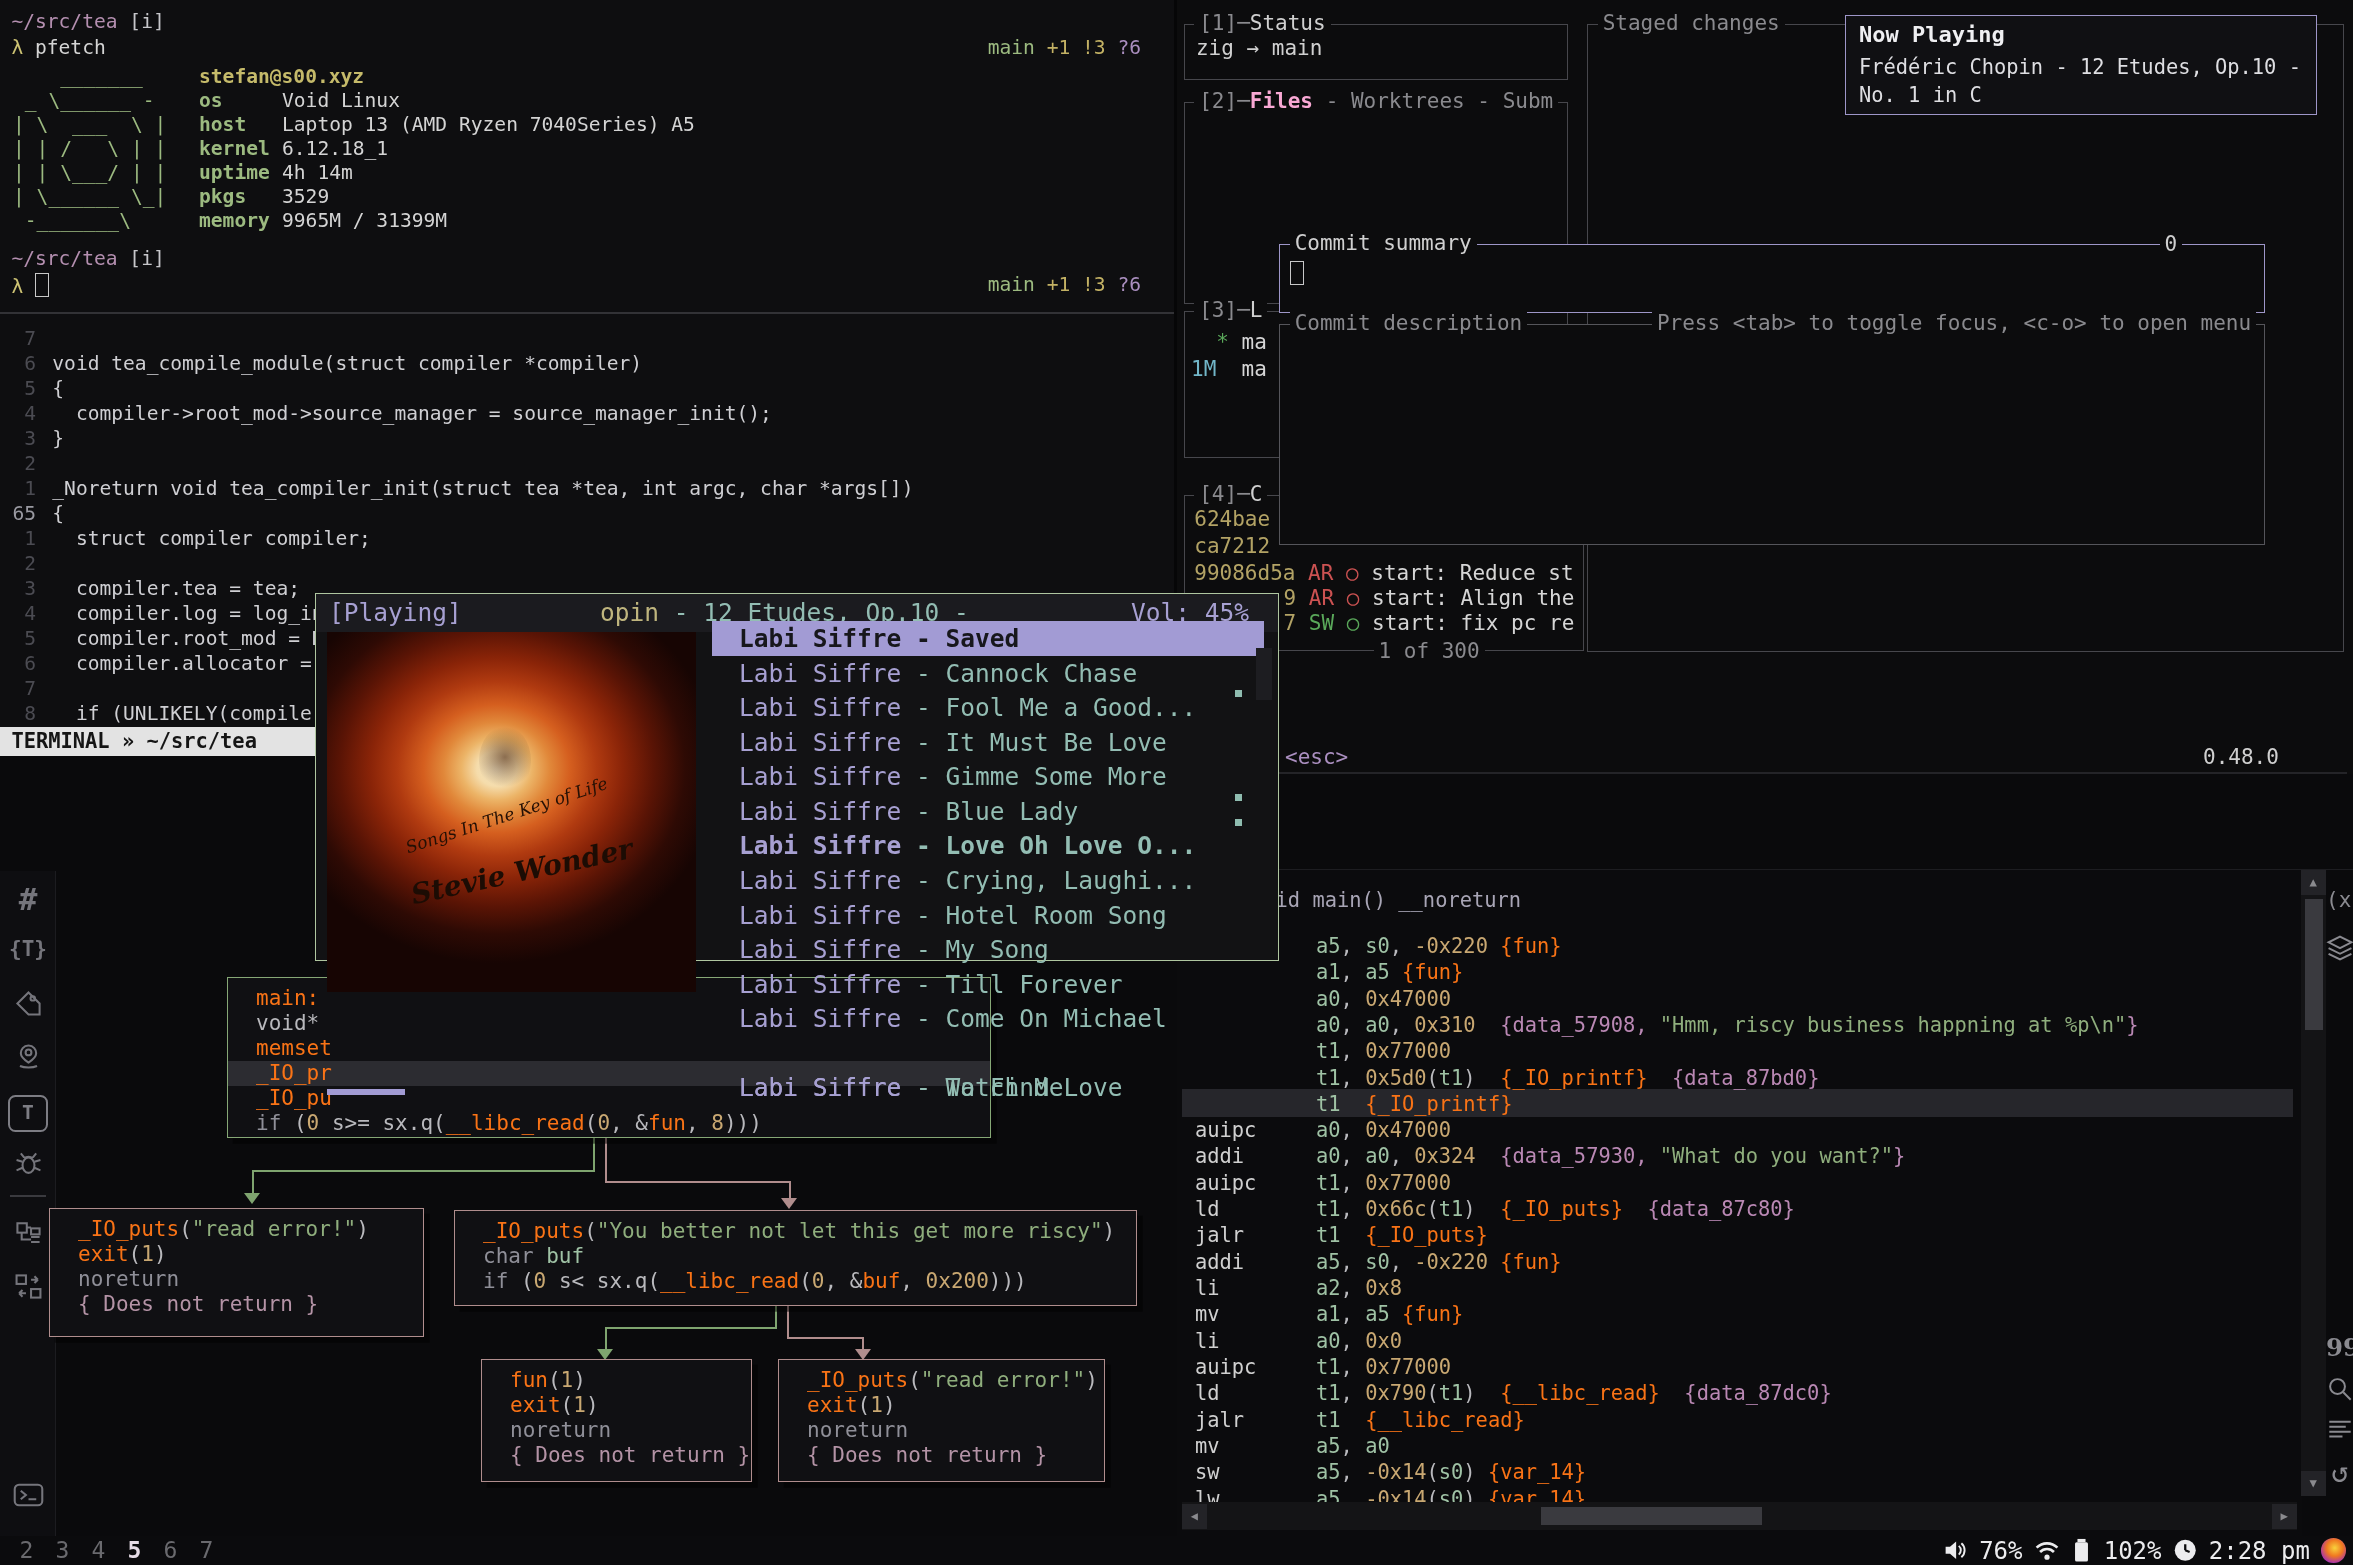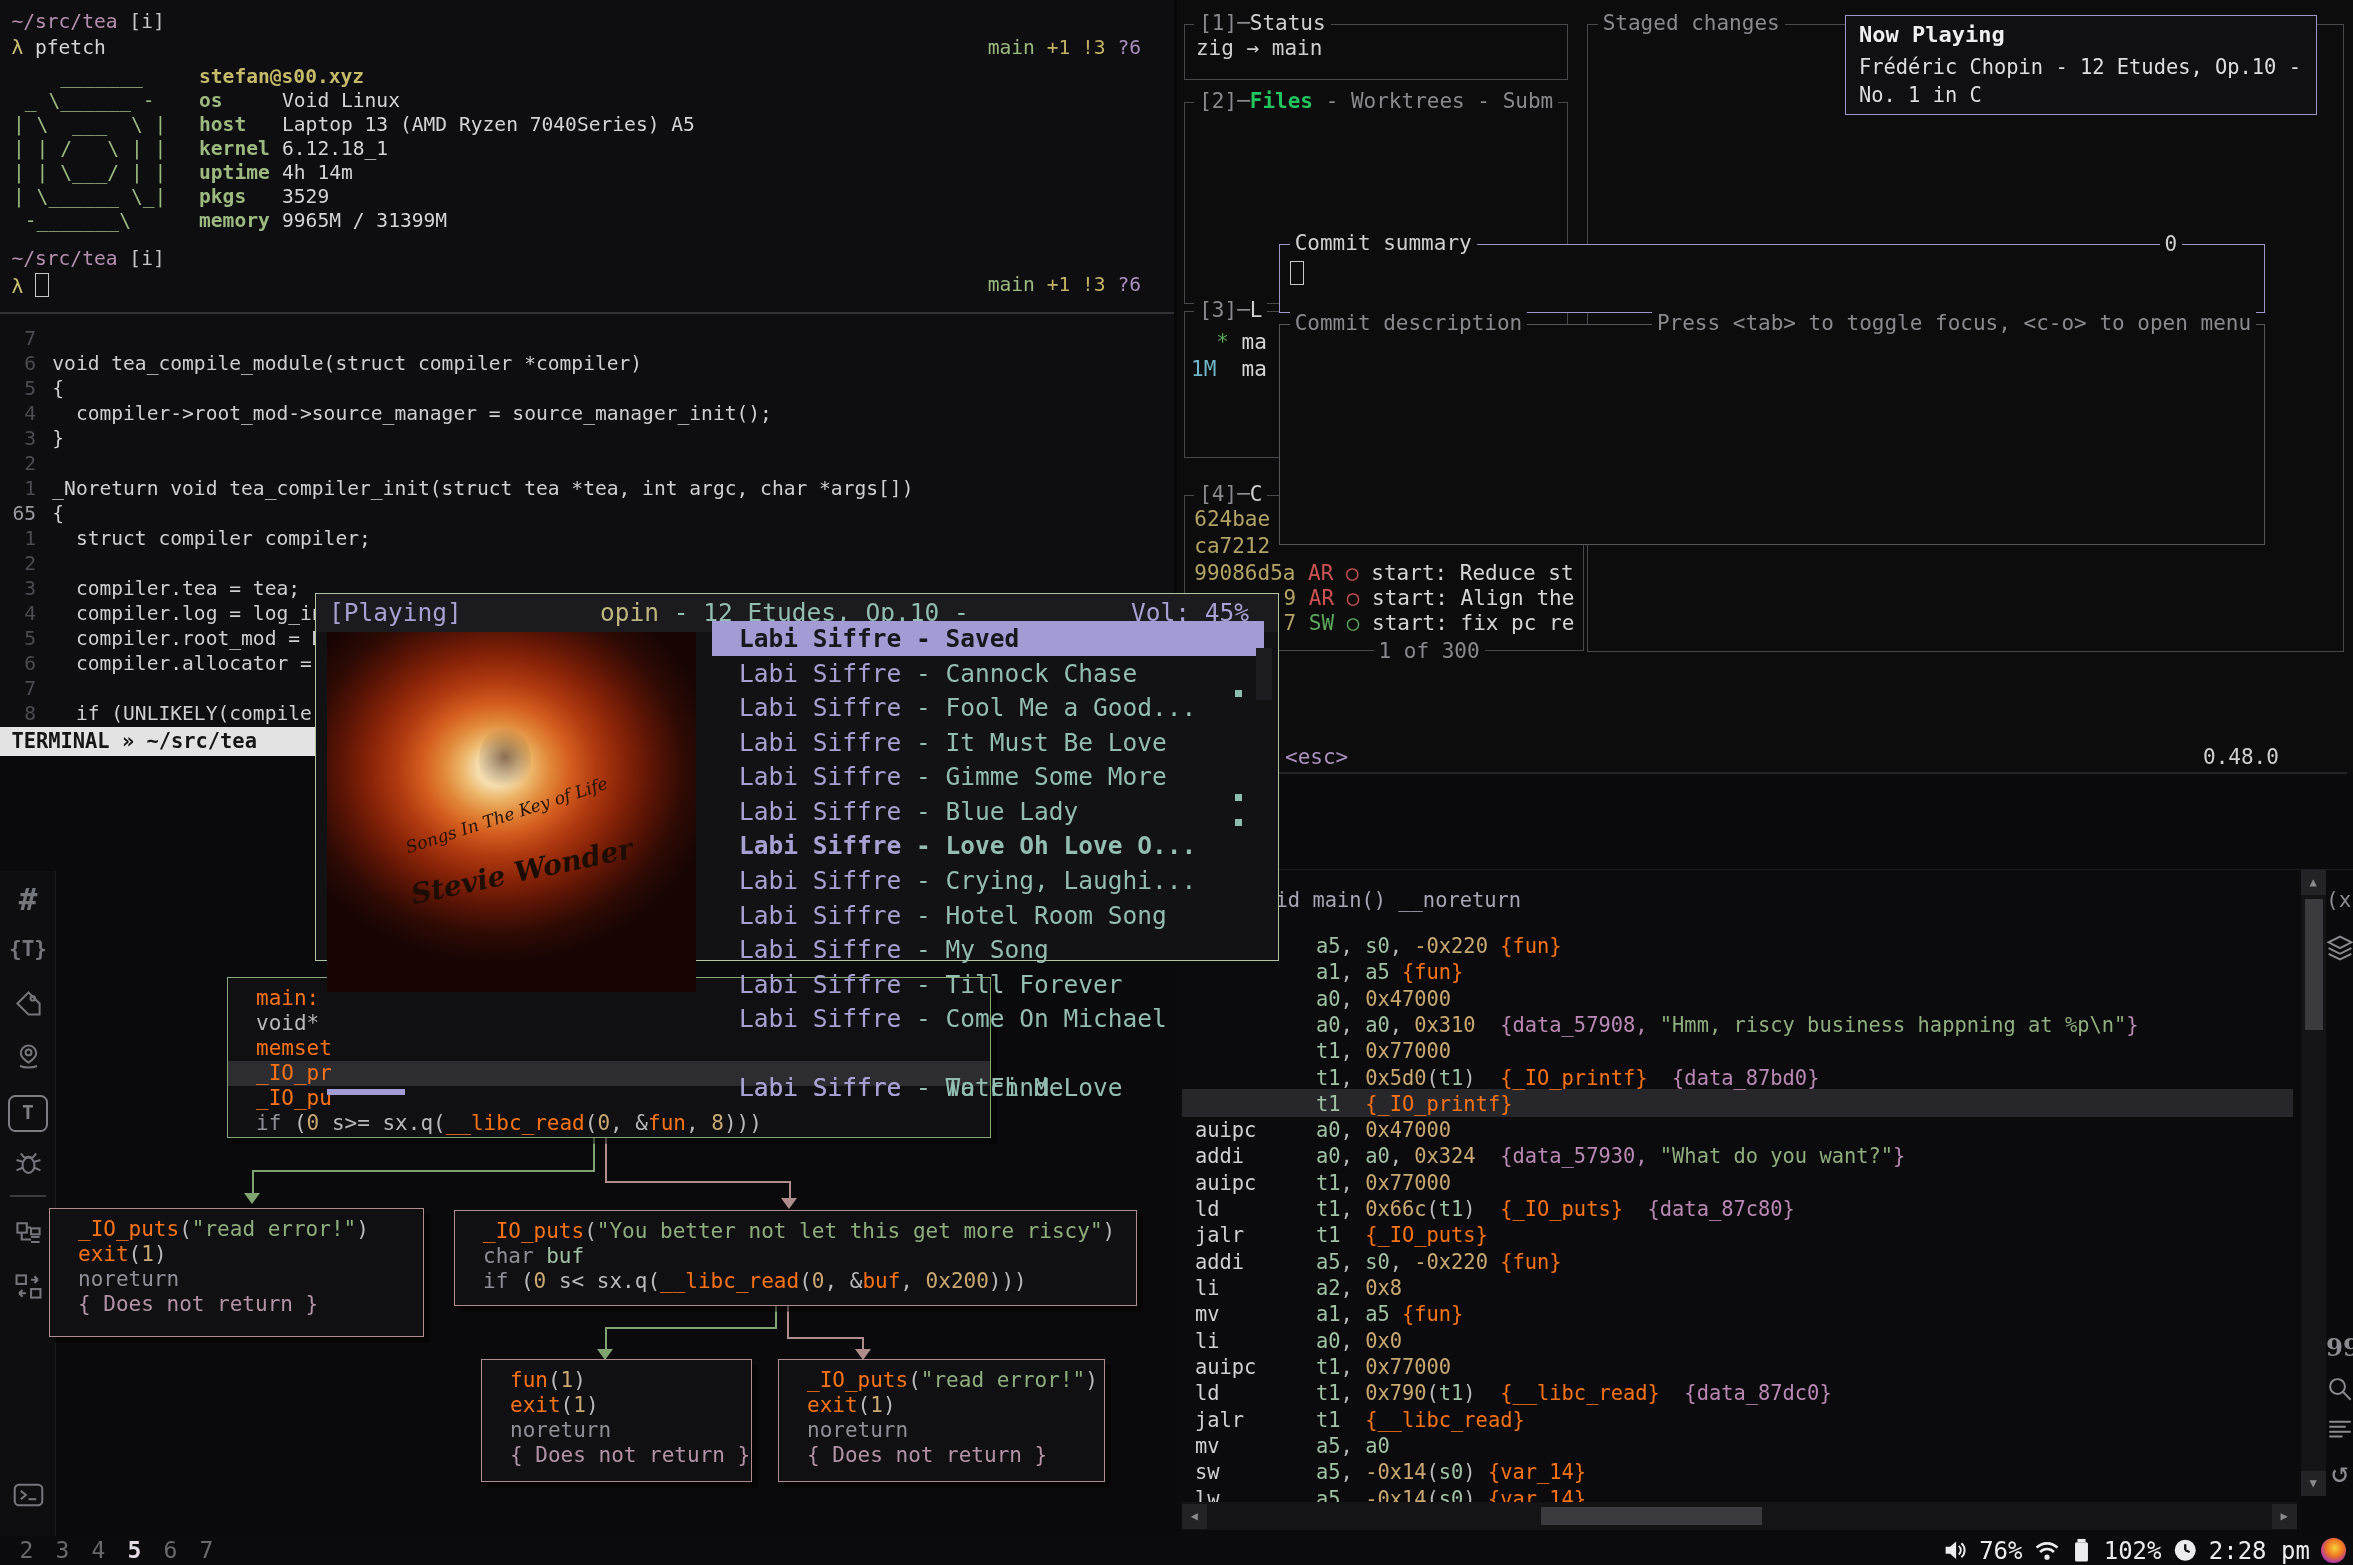--- a/index.html
+++ b/index.html
@@ -328,21 +328,21 @@
     </div>
 </div>
 <div id="termbar" class="w">TERMINAL » ~/src/tea</div>
 
 <div id="lazygit" class="w">
   <div class="lgbox" style="left:6.5px;top:24px;width:384px;height:56px">
     <div class="lgtitle"><span class="dimt">[1]</span><span class="dimt">─</span><span class="whit">Status</span></div>
     <div class="lgrow whit" style="left:11.4px;top:11.4px">zig → main</div>
   </div>
   <div class="lgbox" style="left:6.5px;top:102px;width:384px;height:202px">
-    <div class="lgtitle"><span class="dimt">[2]</span><span class="dimt">─</span><span style="color:#22c55e;font-weight:bold">Files</span><span class="dimt"> - Worktrees - Subm</span></div>
+    <div class="lgtitle"><span class="dimt">[2]</span><span class="dimt">─</span><span style="color:#f9a8d4;font-weight:bold">Files</span><span class="dimt"> - Worktrees - Subm</span></div>
   </div>
   <div class="lgbox" style="left:410px;top:24px;width:757px;height:628px">
     <div class="lgtitle dimt">Staged changes</div>
   </div>
   <div class="lgbox" style="left:6.5px;top:311px;width:384px;height:147px">
     <div class="lgtitle"><span class="dimt">[3]</span><span class="dimt">─</span><span class="whit">L</span></div>
     <div id="branch-rows">
         <div class="lgrow" style="left: 6.5px; top: 18px;"><span class="tk-pln">  </span><span class="tk-green">* </span><span class="tk-msg">ma</span></div>
         <div class="lgrow" style="left: 6.5px; top: 45px;"><span class="tk-cyan">1M</span><span class="tk-pln">  </span><span class="tk-msg">ma</span></div>
       </div>

